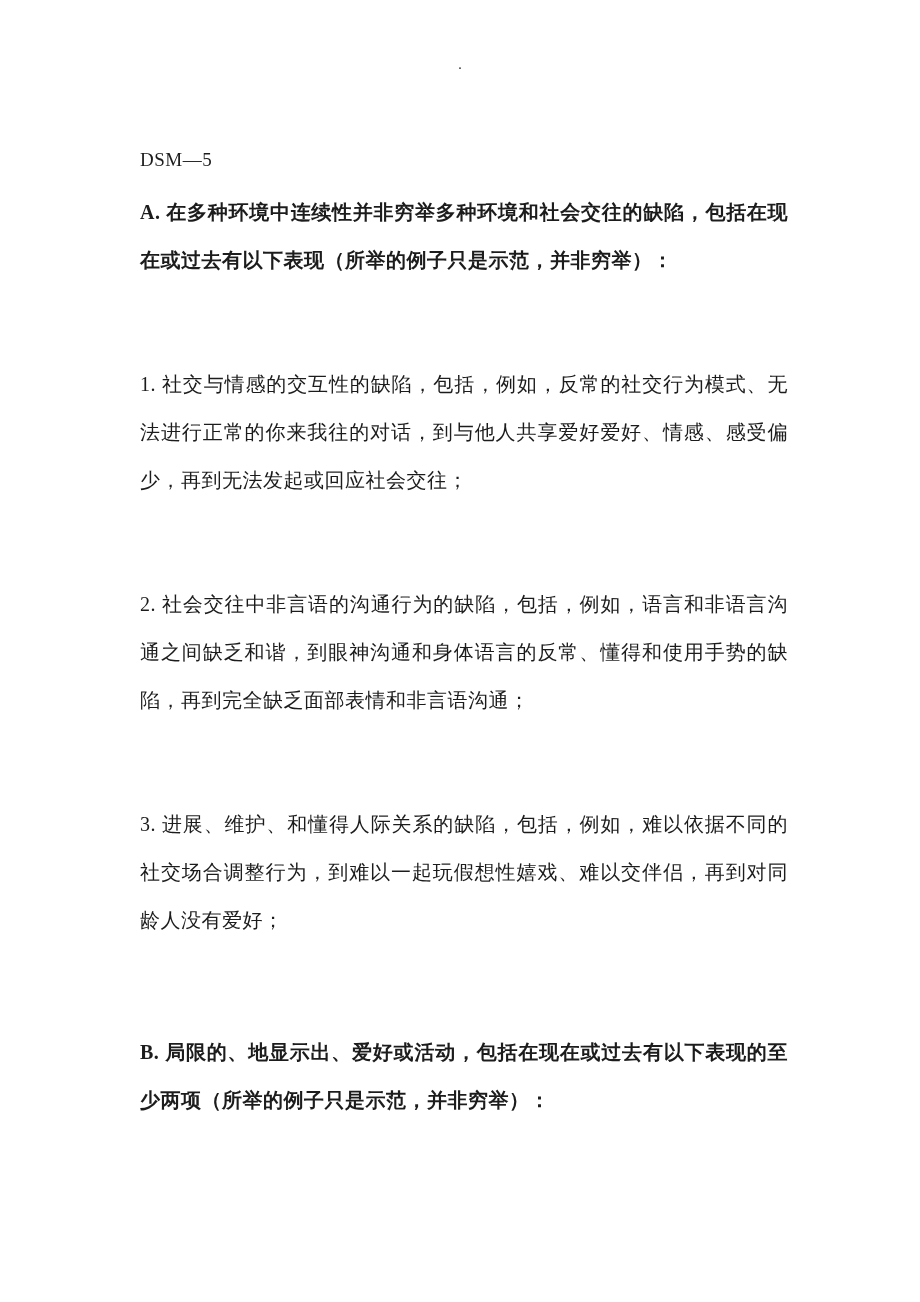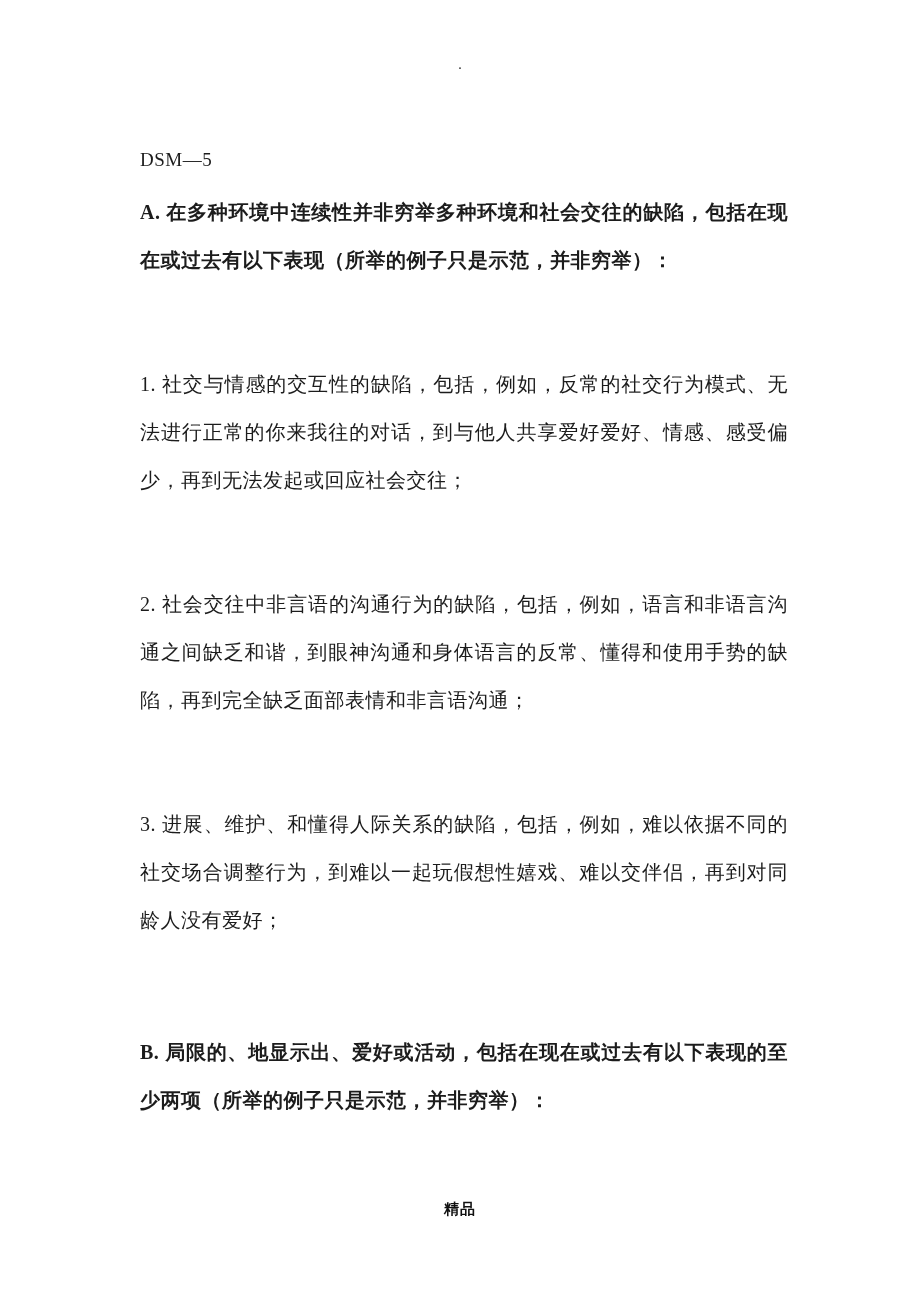--- a/index.html
+++ b/index.html
@@ -95,15 +95,14 @@
     <p class="para item">
       <span>3. 进展、维护、和懂得人际关系的缺陷，包括，例如，难以依据不同的社交场合调整行为，到难以一起玩假想性嬉戏、难以交伴侣，再到对同龄人没有爱好；</span>
     </p>
 
     <p class="para bold crit-b">
       <span>B. </span><span class="u">局限的、地显示出、爱好或活动</span><span>，包括在现在或过去有以下表现的至少两项（所举的例子只是示范，并非穷举）：</span>
     </p>
 
   </div>
 
-  <div class="footer">精品</div>
 
 </div>
 
 </body></html>

